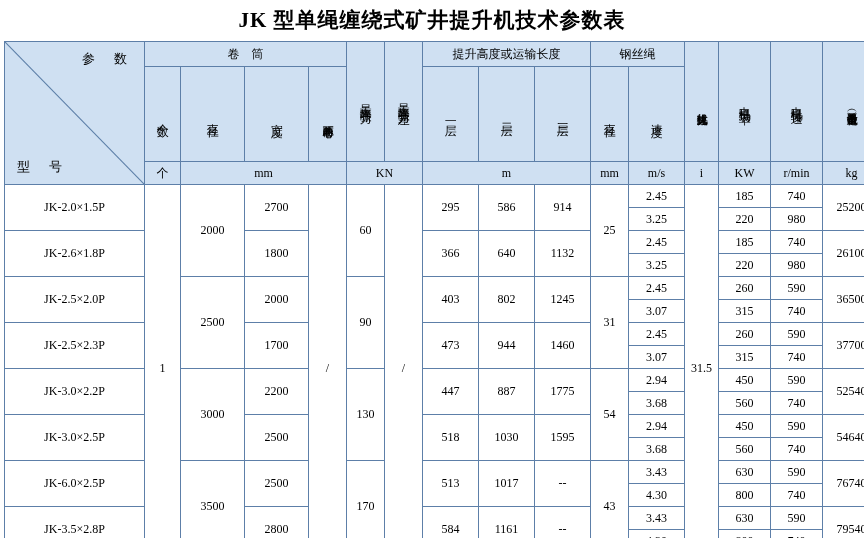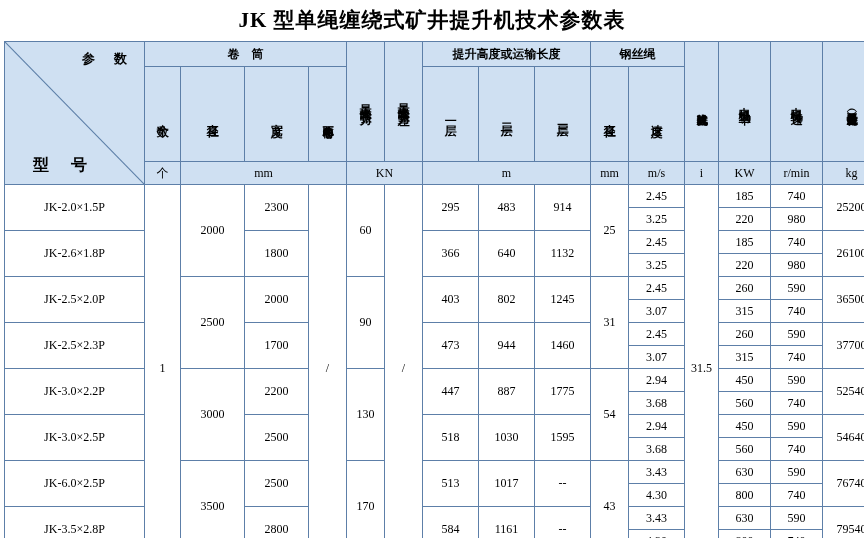--- a/index.html
+++ b/index.html
@@ -36,21 +36,21 @@
   table.spec td, table.spec th {
     border: 1px solid #5d7fa8;
     text-align: center;
     vertical-align: middle;
     font-size: 12px;
     font-family: "Liberation Serif", serif;
     padding: 0;
   }
   .hdr {
     background: #cfe0f2;
-    font-weight: bold;
+    font-weight: normal;
     font-size: 13px;
   }
   .vert {
     writing-mode: vertical-rl;
     text-orientation: upright;
     letter-spacing: 2px;
     margin: 0 auto;
     line-height: 1.05;
     white-space: nowrap;
   }
@@ -77,22 +77,22 @@
   .corner .p1 {
     position: absolute;
     top: 8px;
     right: 14px;
     font-size: 13px;
     letter-spacing: 3px;
   }
   .corner .p2 {
     position: absolute;
     bottom: 8px;
-    left: 28px;
-    font-size: 16px;
+    left: 12px;
+    font-size: 13px;
     letter-spacing: 3px;
   }
   .unit-row td {
     background: #cfe0f2;
     height: 22px;
     font-size: 12px;
   }
   td.model {
     text-align: center;
     font-size: 13px;
@@ -202,26 +202,26 @@
         <td>i</td>
         <td>KW</td>
         <td>r/min</td>
         <td>kg</td>
       </tr>
 
       <tr>
         <td class="model" rowspan="2">JK-2.0×1.5P</td>
         <td rowspan="16">1</td>
         <td rowspan="4">2000</td>
-        <td rowspan="2">2300</td>
+        <td rowspan="2">2700</td>
         <td rowspan="16">/</td>
         <td rowspan="4">60</td>
         <td rowspan="16">/</td>
         <td rowspan="2">295</td>
-        <td rowspan="2">483</td>
+        <td rowspan="2">586</td>
         <td rowspan="2">914</td>
         <td rowspan="4">25</td>
         <td class="half">2.45</td>
         <td rowspan="16">31.5</td>
         <td class="half">185</td>
         <td class="half">740</td>
         <td rowspan="2">25200</td>
       </tr>
       <tr>
         <td class="half">3.25</td>

